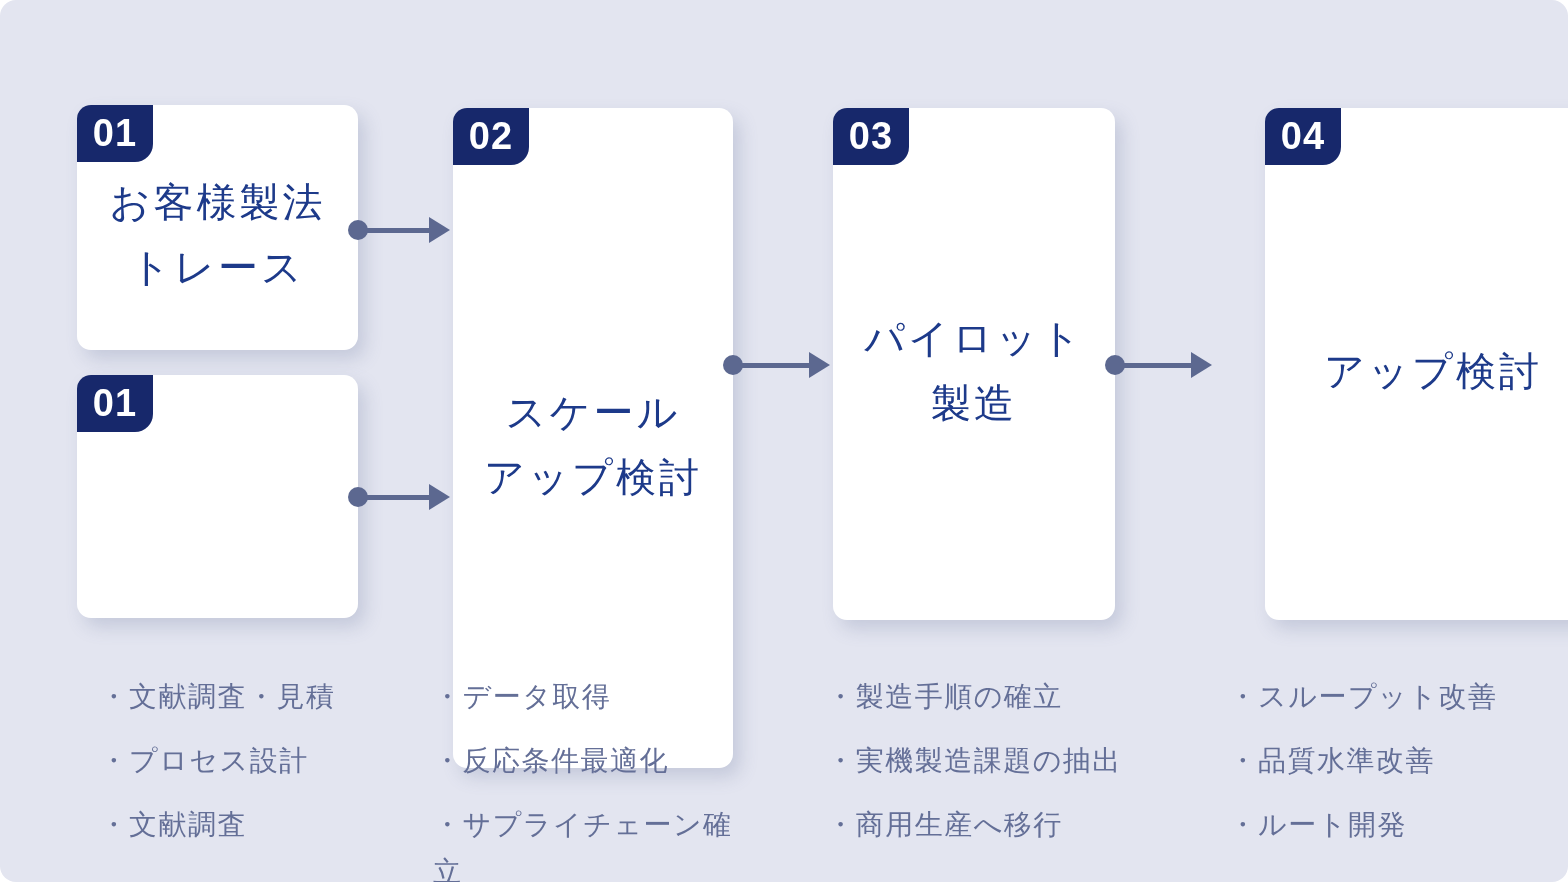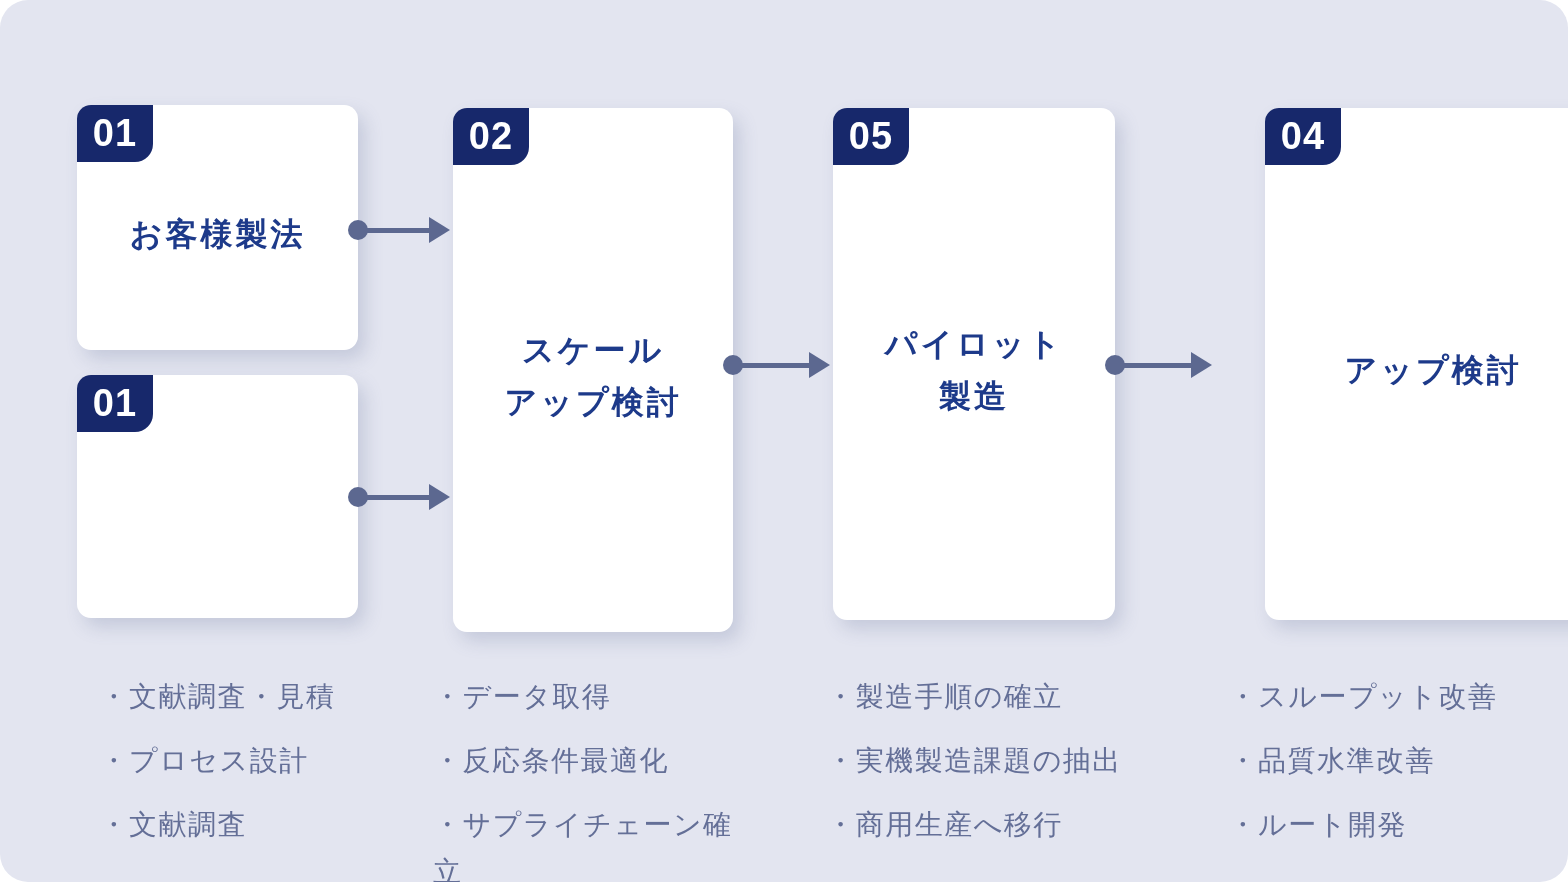--- a/index.html
+++ b/index.html
@@ -2,37 +2,37 @@
 <html><head>
 <meta charset="utf-8">
 <style>
   html, body { margin: 0; padding: 0; background: #ffffff; }
   body {
     font-family: "Liberation Sans", "DejaVu Sans", sans-serif;
     width: 1568px; height: 882px; position: relative;
   }
   .canvas {
     position: absolute; left: 0; top: 0; width: 1568px; height: 882px;
-    background: #e3e5f0; border-radius: 28px; overflow: hidden;
+    background: #e3e5f0; border-radius: 16px; overflow: hidden;
   }
   .card {
     position: absolute; background: #ffffff; border-radius: 14px;
     box-shadow: 7px 9px 18px rgba(93,104,145,0.22);
     display: flex; align-items: center; justify-content: center;
   }
   .badge {
     position: absolute; left: 0; top: 0; width: 76px; height: 57px;
     background: #17286b; color: #ffffff;
     border-radius: 14px 0 18px 0;
     font-size: 38px; font-weight: 600;
     display: flex; align-items: center; justify-content: center;
     letter-spacing: 1px;
   }
   .card-title {
-    color: #1d3a8a; font-size: 32px; font-weight: 700;
+    color: #1d3a8a; font-size: 40px; font-weight: 400;
     text-align: center; line-height: 1.62; letter-spacing: 3px;
     padding-top: 14px;
   }
   .card-title .line { display: block; }
   .arrow { position: absolute; display: flex; align-items: center; height: 26px; }
   .arrow .dot {
     width: 20px; height: 20px; border-radius: 50%;
     background: #5c6890; flex: none;
   }
   .arrow .shaft { flex: 1; height: 5px; background: #5c6890; margin-left: -2px; }
@@ -51,37 +51,38 @@
 </style>
 </head>
 <body>
 
 <div class="canvas">
 
   <div class="card" style="left:77px; top:105px; width:281px; height:245px;">
     <div class="badge">01</div>
     <div class="card-title">
       <span class="line">お客様製法</span>
+      <span class="line">トレース</span>
     </div>
   </div>
 
   <div class="card" style="left:77px; top:375px; width:281px; height:243px;">
     <div class="badge">01</div>
   </div>
 
-  <div class="card" style="left:453px; top:108px; width:280px; height:524px;">
+  <div class="card" style="left:453px; top:108px; width:280px; height:660px;">
     <div class="badge">02</div>
     <div class="card-title">
       <span class="line">スケール</span>
       <span class="line">アップ検討</span>
     </div>
   </div>
 
   <div class="card" style="left:833px; top:108px; width:282px; height:512px;">
-    <div class="badge">05</div>
+    <div class="badge">03</div>
     <div class="card-title">
       <span class="line">パイロット</span>
       <span class="line">製造</span>
     </div>
   </div>
 
   <div class="card" style="left:1249px; top:108px; width:336px; height:512px;margin-left:16px;">
     <div class="badge">04</div>
     <div class="card-title">
       <span class="line">アップ検討</span>

